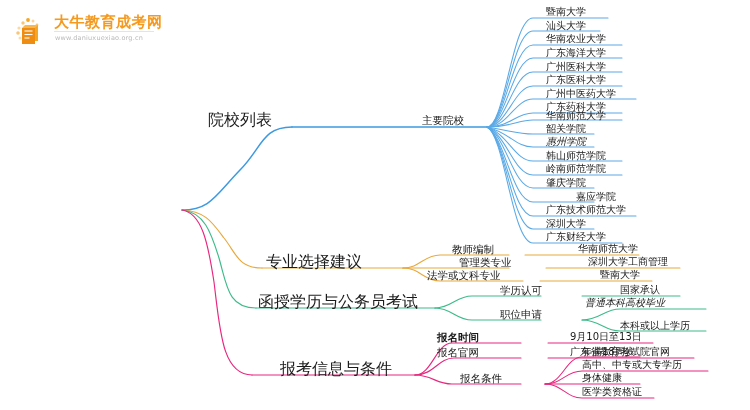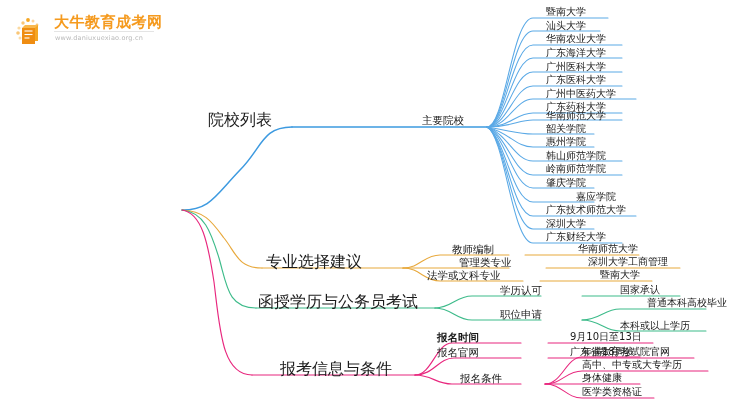--- a/index.html
+++ b/index.html
@@ -171,35 +171,35 @@
   <div class="node leaf" style="left:546px; top:6px;">暨南大学</div>
   <div class="node leaf" style="left:546px; top:20px;">汕头大学</div>
   <div class="node leaf" style="left:546px; top:33px;">华南农业大学</div>
   <div class="node leaf" style="left:546px; top:47px;">广东海洋大学</div>
   <div class="node leaf" style="left:546px; top:61px;">广州医科大学</div>
   <div class="node leaf" style="left:546px; top:74px;">广东医科大学</div>
   <div class="node leaf" style="left:546px; top:88px;">广州中医药大学</div>
   <div class="node leaf" style="left:546px; top:101px;">广东药科大学</div>
   <div class="node leaf" style="left:546px; top:110px;">华南师范大学</div>
   <div class="node leaf" style="left:546px; top:123px;">韶关学院</div>
-  <div class="node leaf" style="left:546px; top:136px;">惠州学院</div>
+  <div class="node leaf" style="left:546px; top:136px;font-style:italic;">惠州学院</div>
   <div class="node leaf" style="left:546px; top:150px;">韩山师范学院</div>
   <div class="node leaf" style="left:546px; top:163px;">岭南师范学院</div>
   <div class="node leaf" style="left:546px; top:177px;">肇庆学院</div>
   <div class="node leaf" style="left:546px; top:191px;margin-left:30px;">嘉应学院</div>
   <div class="node leaf" style="left:546px; top:204px;">广东技术师范大学</div>
   <div class="node leaf" style="left:546px; top:218px;">深圳大学</div>
   <div class="node leaf" style="left:546px; top:231px;">广东财经大学</div>
 
   <div class="node leaf" style="left:578px; top:243px;">华南师范大学</div>
   <div class="node leaf" style="left:588px; top:256px;">深圳大学工商管理</div>
   <div class="node leaf" style="left:600px; top:269px;">暨南大学</div>
 
   <div class="node leaf" style="left:620px; top:284px;">国家承认</div>
-  <div class="node leaf" style="left:647px; top:297px;">普通本科高校毕业</div>
+  <div class="node leaf" style="left:585px; top:297px;font-style:italic;">普通本科高校毕业</div>
   <div class="node leaf" style="left:620px; top:320px;">本科或以上学历</div>
 
   <div class="node leaf" style="left:570px; top:331px;">9月10日至13日</div>
   <div class="node leaf" style="left:570px; top:346px;">广东省教育考试院官网</div>
   <div class="node leaf" style="left:582px; top:346px;">年满18周岁</div>
   <div class="node leaf" style="left:582px; top:359px;">高中、中专或大专学历</div>
   <div class="node leaf" style="left:582px; top:372px;">身体健康</div>
   <div class="node leaf" style="left:582px; top:386px;">医学类资格证</div>
 
 </div>

